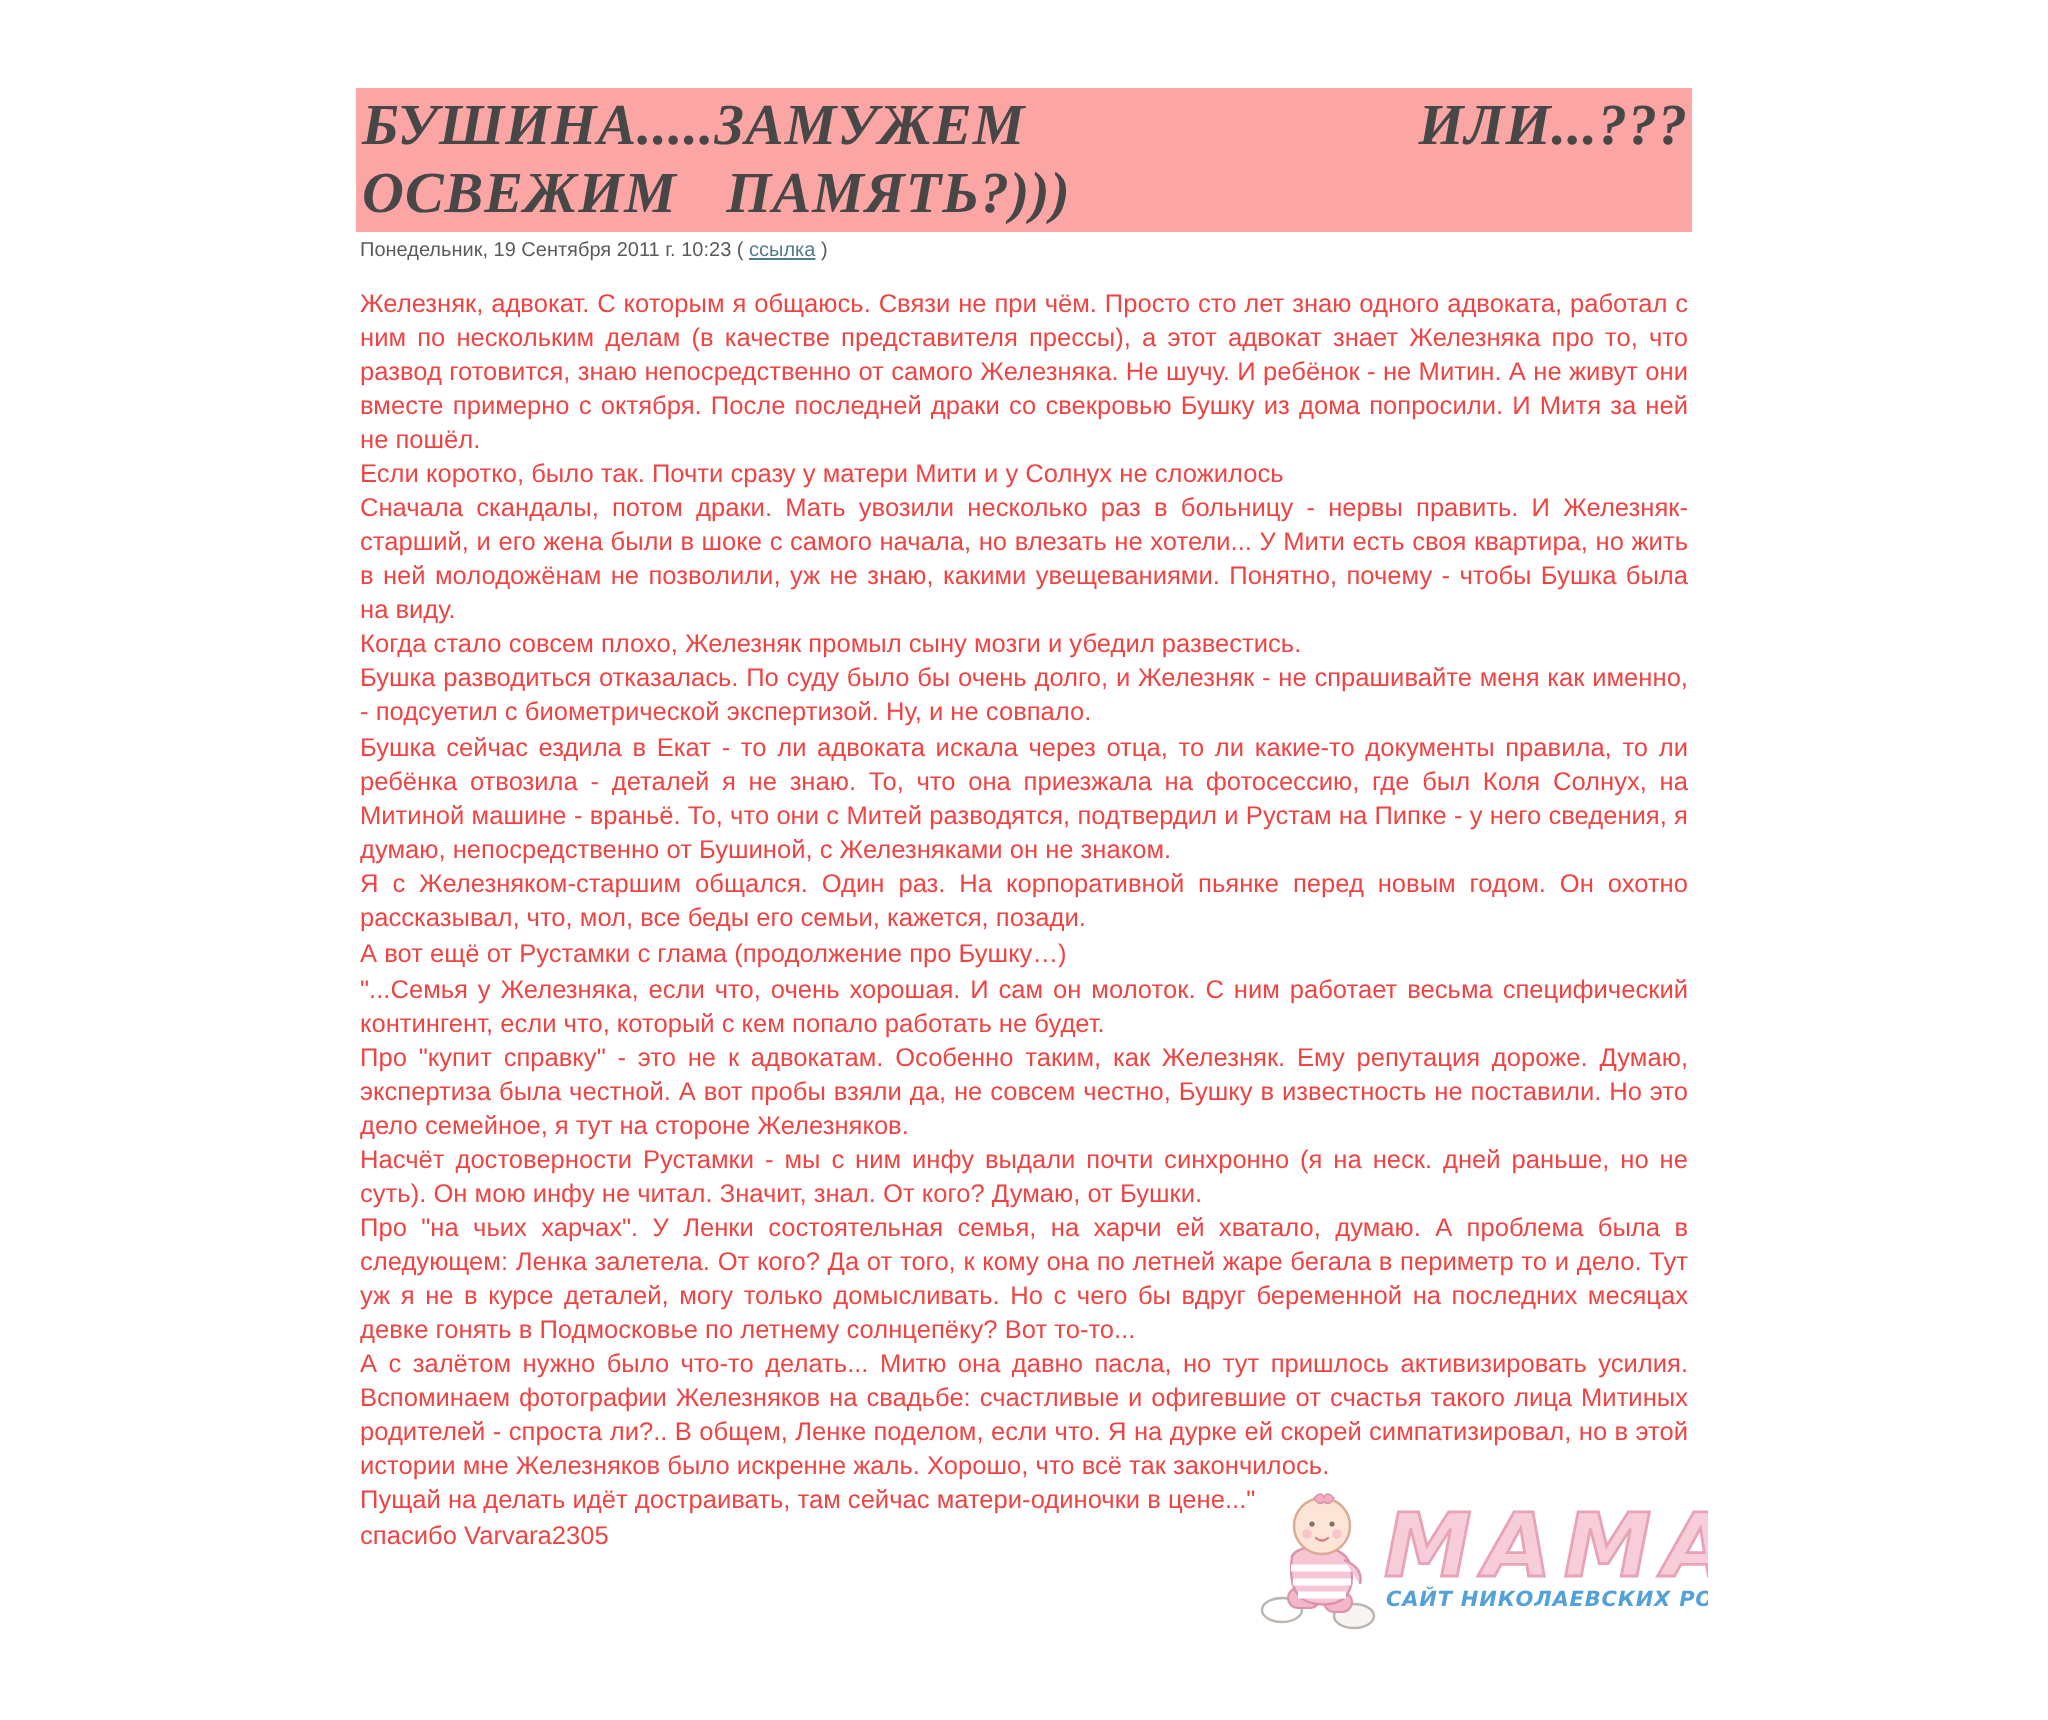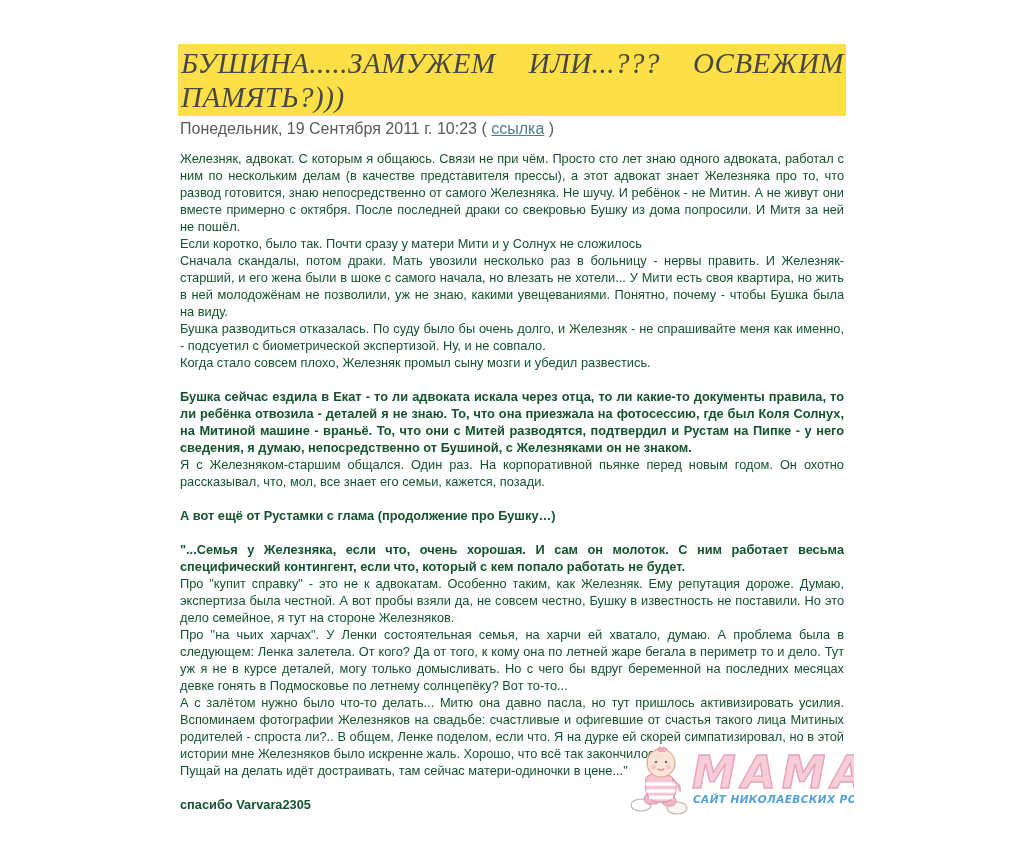--- a/index.html
+++ b/index.html
@@ -18,48 +18,48 @@
     position: absolute;
     left: 178px; top: 0;
     width: 668px;
     padding-top: 44px;
   }
   .post-title {
     font-family: "Liberation Serif", "DejaVu Serif", serif;
     font-style: italic;
     font-size: 29px;
     line-height: 34px;
-    font-weight: normal;
+    font-weight: bold;
     color: #474747;
     text-align: justify;
     word-spacing: 17px;
-    background: #fde047;
+    background: #fca5a5;
     margin: 0 0 4px 0;
     padding: 2px 2px 2px 3px;
     letter-spacing: 0.5px;
   }
   .post-date {
-    font-size: 16px;
+    font-size: 10px;
     color: #5a5a5a;
     margin: 2px 0 12px 2px;
   }
   .post-date a {
     color: #527c8e;
     text-decoration: underline;
     cursor: pointer;
   }
   .post-body {
     font-size: 12.8px;
     line-height: 17px;
-    color: #14532d;
+    color: #ef4444;
     text-align: justify;
     padding: 0 2px;
   }
   .post-body p { margin: 0; }
-  .post-body p.gap { margin-top: 17px; font-weight: bold; }
+  .post-body p.gap { margin-top: 1px; }
   .watermark {
     position: absolute;
     left: 630px; top: 744px;
     width: 224px; height: 74px;
     opacity: 0.95;
     pointer-events: none;
   }
 </style>
 </head>
 <body>
@@ -68,27 +68,28 @@
   <div class="content">
 
     <h1 class="post-title">БУШИНА.....ЗАМУЖЕМ ИЛИ...??? ОСВЕЖИМ ПАМЯТЬ?)))</h1>
 
     <div class="post-date"><span>Понедельник, 19 Сентября 2011 г. 10:23 ( </span><a>ссылка</a><span> )</span></div>
 
     <div class="post-body">
       <p>Железняк, адвокат. С которым я общаюсь. Связи не при чём. Просто сто лет знаю одного адвоката, работал с ним по нескольким делам (в качестве представителя прессы), а этот адвокат знает Железняка про то, что развод готовится, знаю непосредственно от самого Железняка. Не шучу. И ребёнок - не Митин. А не живут они вместе примерно с октября. После последней драки со свекровью Бушку из дома попросили. И Митя за ней не пошёл.</p>
       <p>Если коротко, было так. Почти сразу у матери Мити и у Солнух не сложилось</p>
       <p>Сначала скандалы, потом драки. Мать увозили несколько раз в больницу - нервы править. И Железняк-старший, и его жена были в шоке с самого начала, но влезать не хотели... У Мити есть своя квартира, но жить в ней молодожёнам не позволили, уж не знаю, какими увещеваниями. Понятно, почему - чтобы Бушка была на виду.</p>
+      <p>Когда стало совсем плохо, Железняк промыл сыну мозги и убедил развестись.</p>
       <p>Бушка разводиться отказалась. По суду было бы очень долго, и Железняк - не спрашивайте меня как именно, - подсуетил с биометрической экспертизой. Ну, и не совпало.</p>
-      <p>Когда стало совсем плохо, Железняк промыл сыну мозги и убедил развестись.</p>
       <p class="gap">Бушка сейчас ездила в Екат - то ли адвоката искала через отца, то ли какие-то документы правила, то ли ребёнка отвозила - деталей я не знаю. То, что она приезжала на фотосессию, где был Коля Солнух, на Митиной машине - враньё. То, что они с Митей разводятся, подтвердил и Рустам на Пипке - у него сведения, я думаю, непосредственно от Бушиной, с Железняками он не знаком.</p>
-      <p>Я с Железняком-старшим общался. Один раз. На корпоративной пьянке перед новым годом. Он охотно рассказывал, что, мол, все знает его семьи, кажется, позади.</p>
+      <p>Я с Железняком-старшим общался. Один раз. На корпоративной пьянке перед новым годом. Он охотно рассказывал, что, мол, все беды его семьи, кажется, позади.</p>
       <p class="gap">А вот ещё от Рустамки с глама (продолжение про Бушку…)</p>
       <p class="gap">"...Семья у Железняка, если что, очень хорошая. И сам он молоток. С ним работает весьма специфический контингент, если что, который с кем попало работать не будет.</p>
       <p>Про "купит справку" - это не к адвокатам. Особенно таким, как Железняк. Ему репутация дороже. Думаю, экспертиза была честной. А вот пробы взяли да, не совсем честно, Бушку в известность не поставили. Но это дело семейное, я тут на стороне Железняков.</p>
+      <p>Насчёт достоверности Рустамки - мы с ним инфу выдали почти синхронно (я на неск. дней раньше, но не суть). Он мою инфу не читал. Значит, знал. От кого? Думаю, от Бушки.</p>
       <p>Про "на чьих харчах". У Ленки состоятельная семья, на харчи ей хватало, думаю. А проблема была в следующем: Ленка залетела. От кого? Да от того, к кому она по летней жаре бегала в периметр то и дело. Тут уж я не в курсе деталей, могу только домысливать. Но с чего бы вдруг беременной на последних месяцах девке гонять в Подмосковье по летнему солнцепёку? Вот то-то...</p>
       <p>А с залётом нужно было что-то делать... Митю она давно пасла, но тут пришлось активизировать усилия. Вспоминаем фотографии Железняков на свадьбе: счастливые и офигевшие от счастья такого лица Митиных родителей - спроста ли?.. В общем, Ленке поделом, если что. Я на дурке ей скорей симпатизировал, но в этой истории мне Железняков было искренне жаль. Хорошо, что всё так закончилось.</p>
       <p>Пущай на делать идёт достраивать, там сейчас матери-одиночки в цене..."</p>
       <p class="gap">спасибо Varvara2305</p>
     </div>
   </div>
 
   <div class="watermark">
     <svg width="224" height="74" viewBox="0 0 224 74" xmlns="http://www.w3.org/2000/svg">
       <g>

